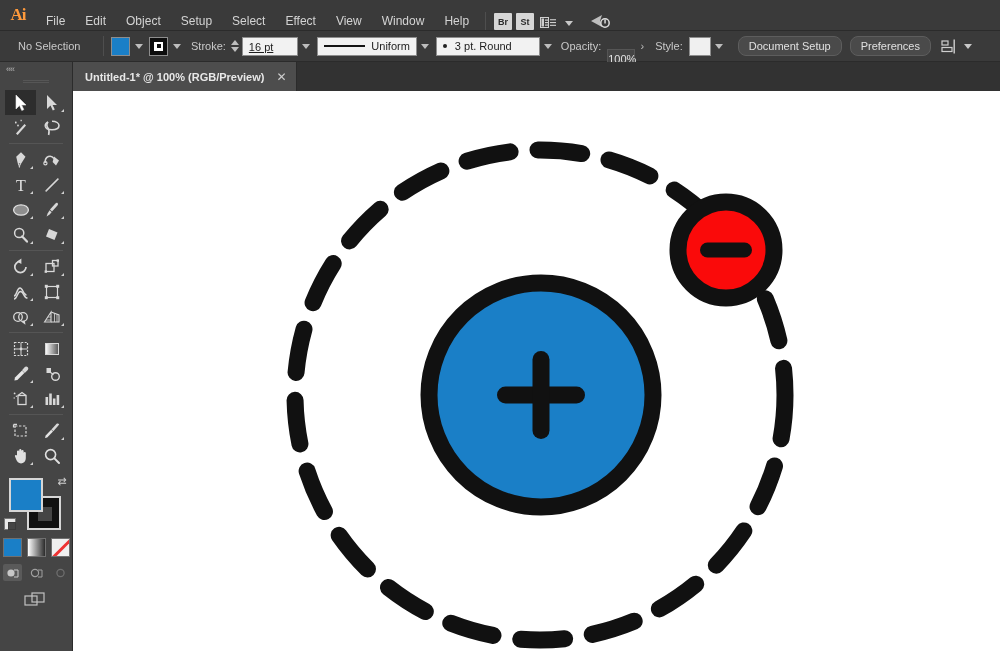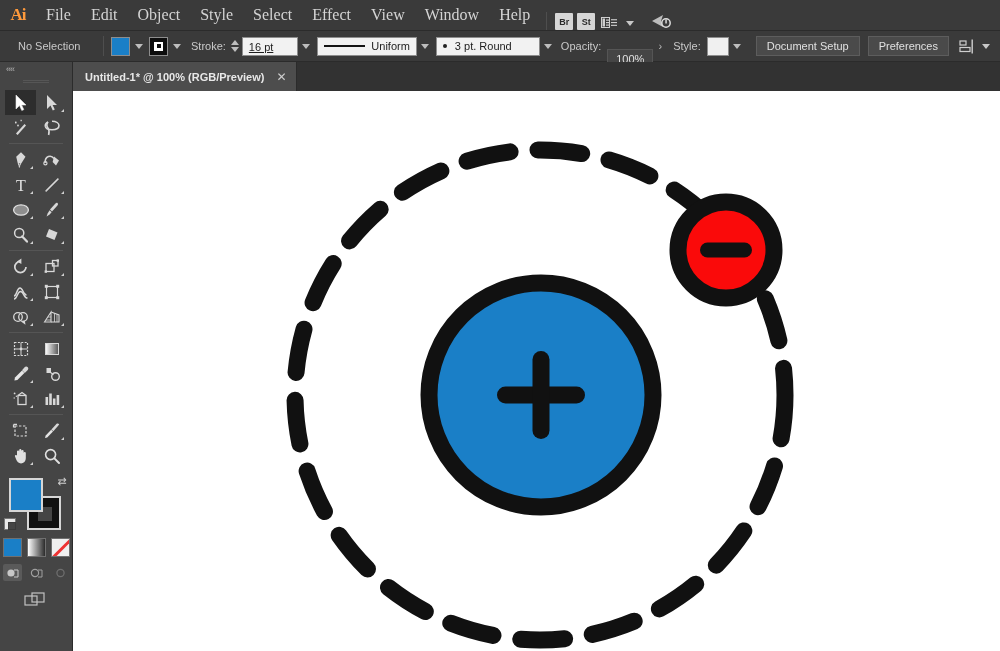--- a/index.html
+++ b/index.html
@@ -19,22 +19,22 @@
     border-bottom: 1px solid #2b2b2b;
   }
   #app-logo {
     width: 36px; height: 31px;
     display: flex; align-items: center; justify-content: center;
     color: #ff9a3c; font-weight: bold; font-size: 17px;
     font-family: "Liberation Serif", serif;
     letter-spacing: -1px;
   }
   .menu-item {
-    padding: 0 10px; height: 31px; line-height: 31px;
-    font-size: 16px; color: #d4d4d4; white-space: nowrap; font-family: Liberation Serif, serif;
+    padding: 7px 10px; height: 31px; line-height: 31px;
+    font-size: 12px; color: #d4d4d4; white-space: nowrap;
   }
   .mb-sep { width: 1px; height: 18px; background: #4e4e4e; margin: 0 6px; }
   .mb-badge {
     width: 18px; height: 17px; background: #d6d6d6; color: #2a2a2a;
     font-size: 9px; font-weight: bold; display: flex;
     align-items: center; justify-content: center; margin: 0 2px;
     border-radius: 1px;
   }
   .mb-icon { display: flex; align-items: center; margin: 0 4px; }
   .caret {
@@ -90,32 +90,32 @@
     font-size: 11px; line-height: 19px; padding-left: 6px;
     border: 1px solid #8d8d8d;
     text-decoration: underline;
   }
   .combo {
     height: 19px; background: #f2f2f2; color: #1d1d1d; font-size: 11px;
     line-height: 19px; border: 1px solid #8d8d8d;
     display: flex; align-items: center; padding: 0 6px;
   }
   .opacity-val {
-    width: 46px; height: 19px; background: #454545; color: #e2e2e2;
+    width: 28px; height: 19px; background: #454545; color: #e2e2e2;
     font-size: 11px; line-height: 19px; text-align: center;
     border: 1px solid #555;
     margin-top: 24px;
   }
   .chevron-r {
     width: 14px; height: 19px; display: flex; align-items: center;
     justify-content: center; color: #bdbdbd; font-size: 11px;
   }
   .cb-button {
     height: 20px; padding: 0 10px; background: #4a4a4a;
-    border: 1px solid #5d5d5d; border-radius: 0;
+    border: 1px solid #5d5d5d; border-radius: 8px;
     font-size: 11px; color: #e0e0e0; line-height: 18px;
     display: flex; align-items: center; white-space: nowrap;
   }
   .stroke-preview {
     width: 58px; height: 2px; background: #141414; margin-right: 6px;
   }
   .brush-dot {
     width: 4px; height: 4px; border-radius: 50%; background: #222; margin-right: 8px;
   }
 
@@ -216,21 +216,21 @@
 </style>
 </head>
 <body>
 
 <div id="menubar">
   <div id="app-logo">Ai</div>
 
   <div class="menu-item">File</div>
   <div class="menu-item">Edit</div>
   <div class="menu-item">Object</div>
-  <div class="menu-item">Style</div>
+  <div class="menu-item">Setup</div>
   <div class="menu-item">Select</div>
   <div class="menu-item">Effect</div>
   <div class="menu-item">View</div>
   <div class="menu-item">Window</div>
   <div class="menu-item">Help</div>
 
   <div class="mb-sep"></div>
   <div class="mb-badge">Br</div>
   <div class="mb-badge">St</div>
 

